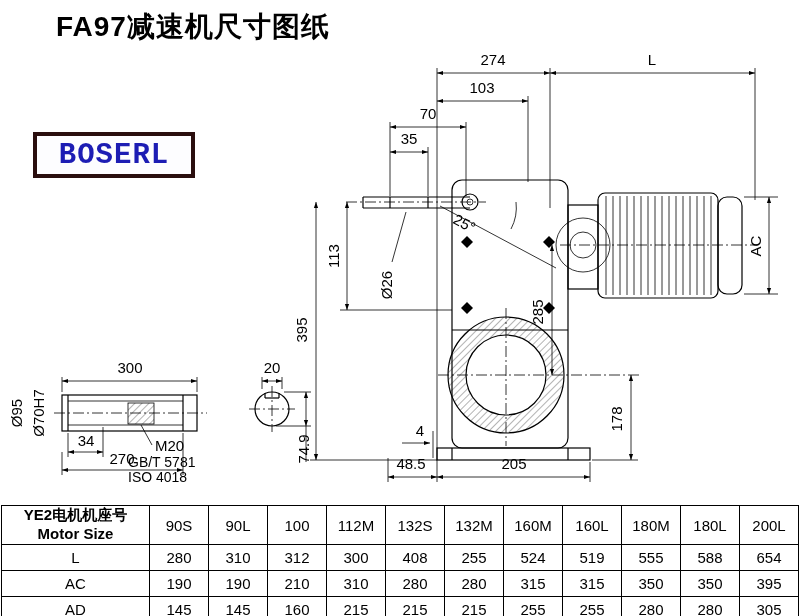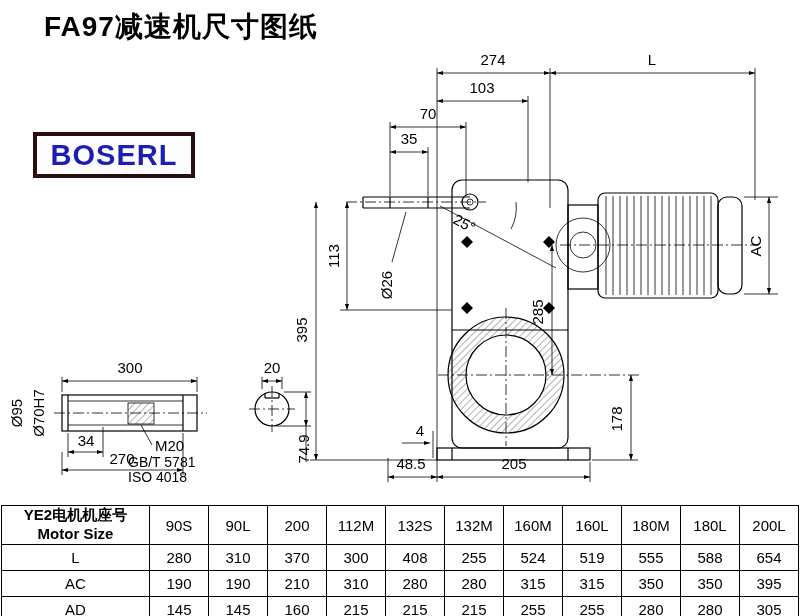--- a/index.html
+++ b/index.html
@@ -1,30 +1,30 @@
 <!DOCTYPE html>
 <html><head>
 <meta charset="utf-8">
 <style>
   html,body { margin:0; padding:0; }
   body {
     width:800px; height:616px; background:#ffffff; position:relative;
     font-family:"Liberation Sans", sans-serif; overflow:hidden; color:#000;
   }
   .title {
-    position:absolute; left:44px; top:8px;
+    position:absolute; left:56px; top:8px;
     font-size:28px; font-weight:bold; letter-spacing:1px; white-space:nowrap;
   }
   .logo {
     position:absolute; left:33px; top:132px; width:154px; height:38px;
     border:4px solid #2a0e0e; background:#fdfdff;
     display:flex; align-items:center; justify-content:center;
   }
   .logo span {
-    font-family:Liberation Sans, sans-serif; font-size:29px; font-weight:600;
+    font-family:Liberation Mono, monospace; font-size:29px; font-weight:600;
     color:#1d1db4; letter-spacing:1px;
   }
   svg.drawing { position:absolute; left:0; top:0; }
   .s { stroke:#000; stroke-width:1.2; fill:none; }
   .t { stroke:#000; stroke-width:0.8; fill:none; }
   .c { stroke:#000; stroke-width:0.8; fill:none; stroke-dasharray:11 3 2 3; }
   .lab { font-size:15px; fill:#000; text-anchor:middle; font-family:"Liberation Sans", sans-serif; }
   .labs { text-anchor:start; }
   .lab-sm { font-size:14px; }
   table.dim {
@@ -226,35 +226,35 @@
       <col style="width:59px">
   </colgroup>
   <tbody>
       <tr class="head">
     <td class="motor-head">
       <div>YE2电机机座号</div>
       <div>Motor Size</div>
     </td>
     <td>90S</td>
     <td>90L</td>
-    <td>200</td>
+    <td>100</td>
     <td>112M</td>
     <td>132S</td>
     <td>132M</td>
     <td>160M</td>
     <td>160L</td>
     <td>180M</td>
     <td>180L</td>
     <td>200L</td>
   </tr>
   <tr>
     <td>L</td>
     <td>280</td>
     <td>310</td>
-    <td>370</td>
+    <td>312</td>
     <td>300</td>
     <td>408</td>
     <td>255</td>
     <td>524</td>
     <td>519</td>
     <td>555</td>
     <td>588</td>
     <td>654</td>
   </tr>
   <tr>

